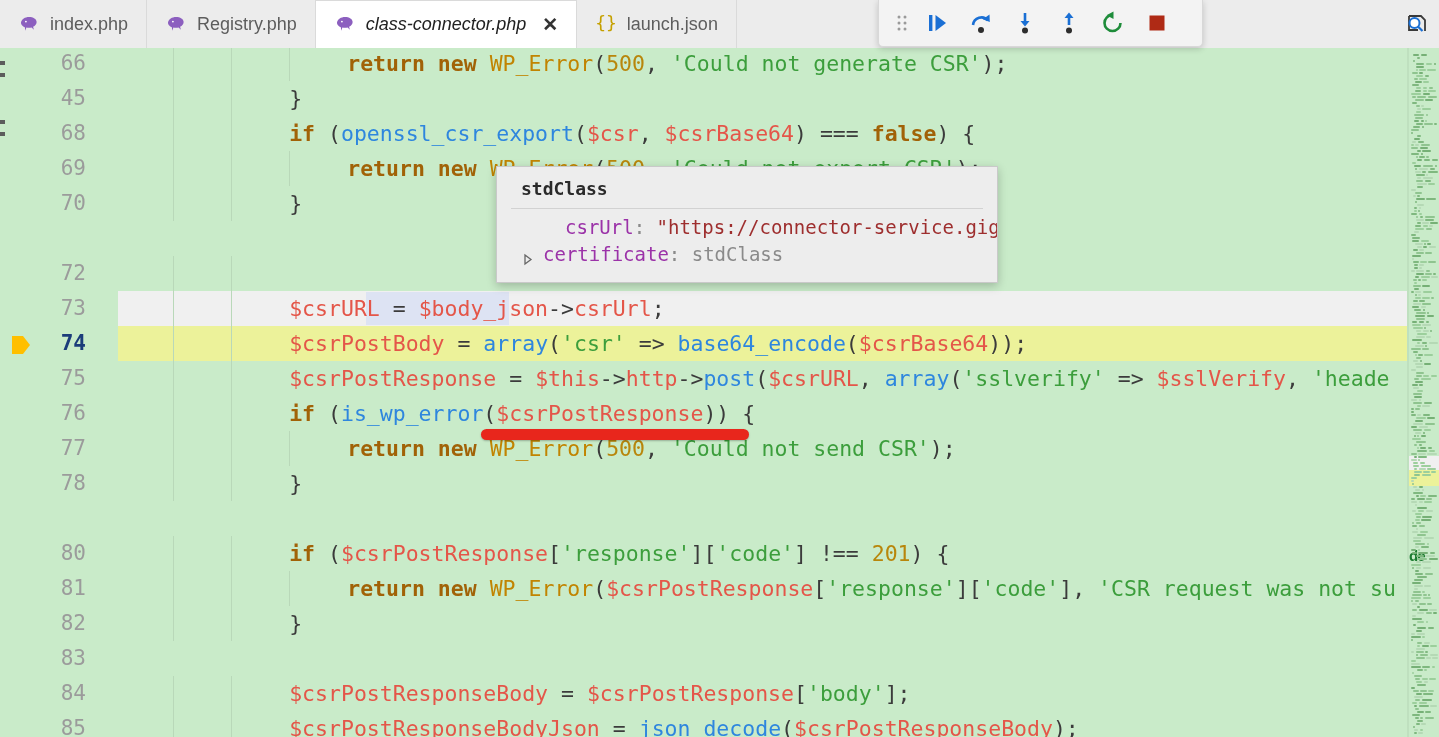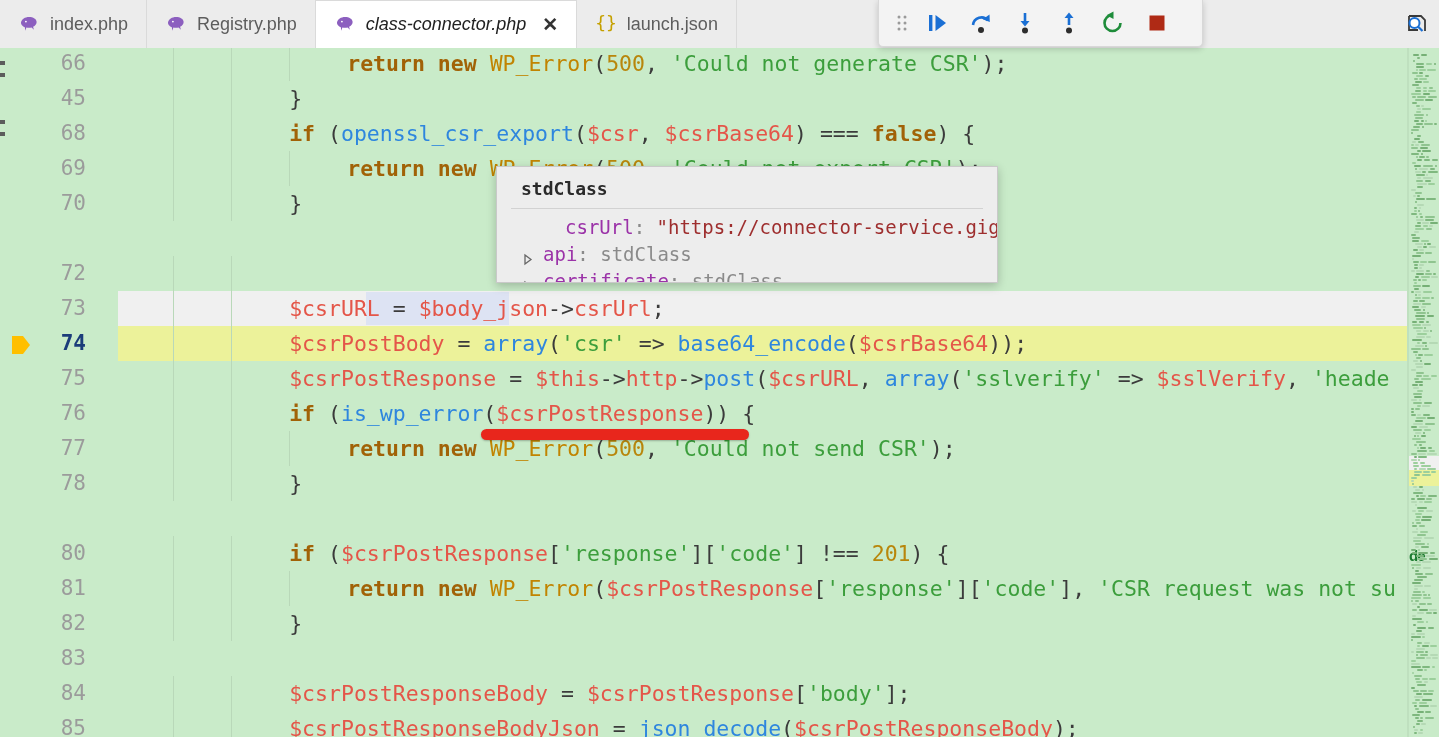--- a/index.html
+++ b/index.html
@@ -694,20 +694,17 @@
       </div>
   </div>
 
   <div class="hover-tip">
     <div class="tip-head">stdClass</div>
     <div class="tip-div"></div>
     <div id="tip-rows">
         <div class="tip-row indented"><span class="tip-key">csrUrl</span><span class="tip-type">: </span><span class="tip-str">"https://connector-service.giga.c</span></div>
         <div class="tip-row"><span class="tw-twisty"><svg width="14" height="15" viewBox="0 0 14 15">
               <path d="M4 3 L10 7.5 L4 12 Z" fill="none" stroke="#666" stroke-width="1.3"></path>
-            </svg></span><span class="tip-key">api</span><span class="tip-type">: </span><span class="tip-type">stdClass</span></div>
-        <div class="tip-row"><span class="tw-twisty"><svg width="14" height="15" viewBox="0 0 14 15">
-              <path d="M4 3 L10 7.5 L4 12 Z" fill="none" stroke="#666" stroke-width="1.3"></path>
             </svg></span><span class="tip-key">certificate</span><span class="tip-type">: </span><span class="tip-type">stdClass</span></div>
       </div>
   </div>
 
 </div>
 
 </body></html>

